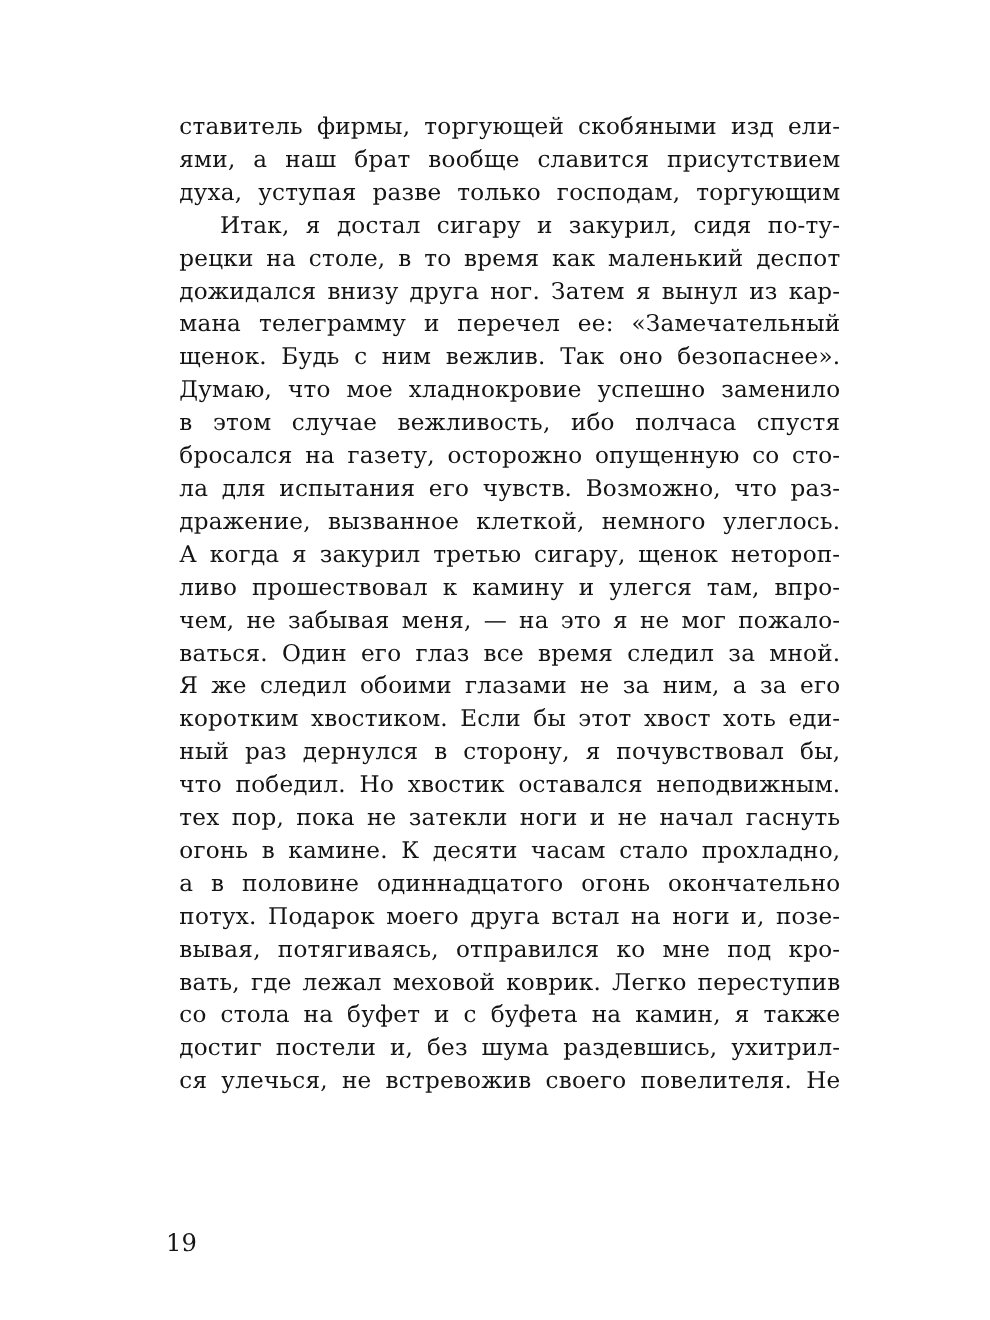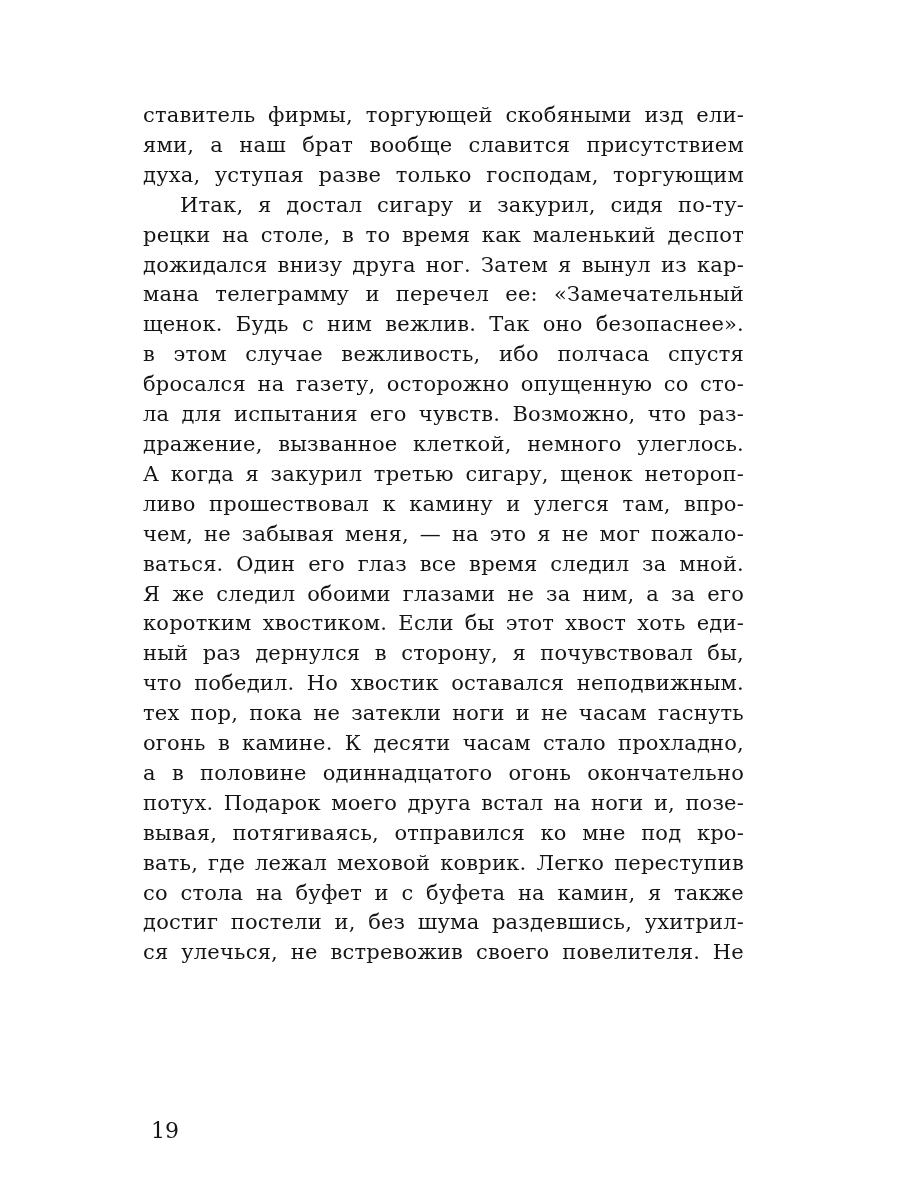--- a/index.html
+++ b/index.html
@@ -15,21 +15,21 @@
     position: relative;
     overflow: hidden;
   }
   .book-page {
     position: absolute;
     inset: 0;
     background: var(--page-bg, #ffffff);
   }
   .text-block {
     position: absolute;
-    left: 143px;
+    left: 163px;
     top: 101px;
     width: 601px;
     font-size: 21px;
   }
   .text-line {
     line-height: 29.9px;
     text-align: justify;
     text-align-last: justify;
     letter-spacing: 0.2px;
   }
@@ -55,33 +55,34 @@
 <div class="book-page">
   <main class="text-block">
       <div class="text-line">ставитель фирмы, торгующей скобяными изд ели-</div>
       <div class="text-line">ями, а наш брат вообще славится присутствием</div>
       <div class="text-line">духа, уступая разве только господам, торгующим</div>
       <div class="text-line indent">Итак, я достал сигару и закурил, сидя по-ту-</div>
       <div class="text-line">рецки на столе, в то время как маленький деспот</div>
       <div class="text-line">дожидался внизу друга ног. Затем я вынул из кар-</div>
       <div class="text-line">мана телеграмму и перечел ее: «Замечательный</div>
       <div class="text-line">щенок. Будь с ним вежлив. Так оно безопаснее».</div>
+      <div class="text-line">Думаю, что мое хладнокровие успешно заменило</div>
       <div class="text-line">в этом случае вежливость, ибо полчаса спустя</div>
       <div class="text-line">бросался на газету, осторожно опущенную со сто-</div>
       <div class="text-line">ла для испытания его чувств. Возможно, что раз-</div>
       <div class="text-line">дражение, вызванное клеткой, немного улеглось.</div>
       <div class="text-line">А когда я закурил третью сигару, щенок нетороп-</div>
       <div class="text-line">ливо прошествовал к камину и улегся там, впро-</div>
       <div class="text-line">чем, не забывая меня, — на это я не мог пожало-</div>
       <div class="text-line">ваться. Один его глаз все время следил за мной.</div>
       <div class="text-line">Я же следил обоими глазами не за ним, а за его</div>
       <div class="text-line">коротким хвостиком. Если бы этот хвост хоть еди-</div>
       <div class="text-line">ный раз дернулся в сторону, я почувствовал бы,</div>
       <div class="text-line">что победил. Но хвостик оставался неподвижным.</div>
-      <div class="text-line">тех пор, пока не затекли ноги и не часам гаснуть</div>
+      <div class="text-line">тех пор, пока не затекли ноги и не начал гаснуть</div>
       <div class="text-line">огонь в камине. К десяти часам стало прохладно,</div>
       <div class="text-line">а в половине одиннадцатого огонь окончательно</div>
       <div class="text-line">потух. Подарок моего друга встал на ноги и, позе-</div>
       <div class="text-line">вывая, потягиваясь, отправился ко мне под кро-</div>
       <div class="text-line">вать, где лежал меховой коврик. Легко переступив</div>
       <div class="text-line">со стола на буфет и с буфета на камин, я также</div>
       <div class="text-line">достиг постели и, без шума раздевшись, ухитрил-</div>
       <div class="text-line">ся улечься, не встревожив своего повелителя. Не</div>
     </main>
   <footer class="page-number">19</footer>

